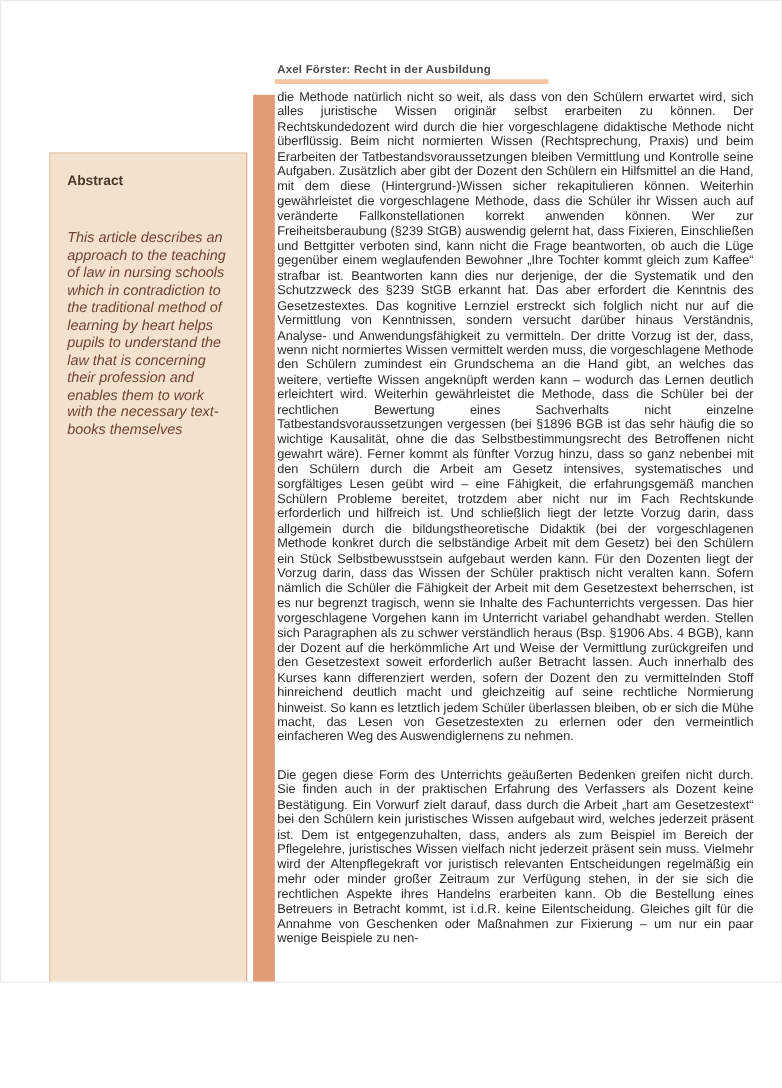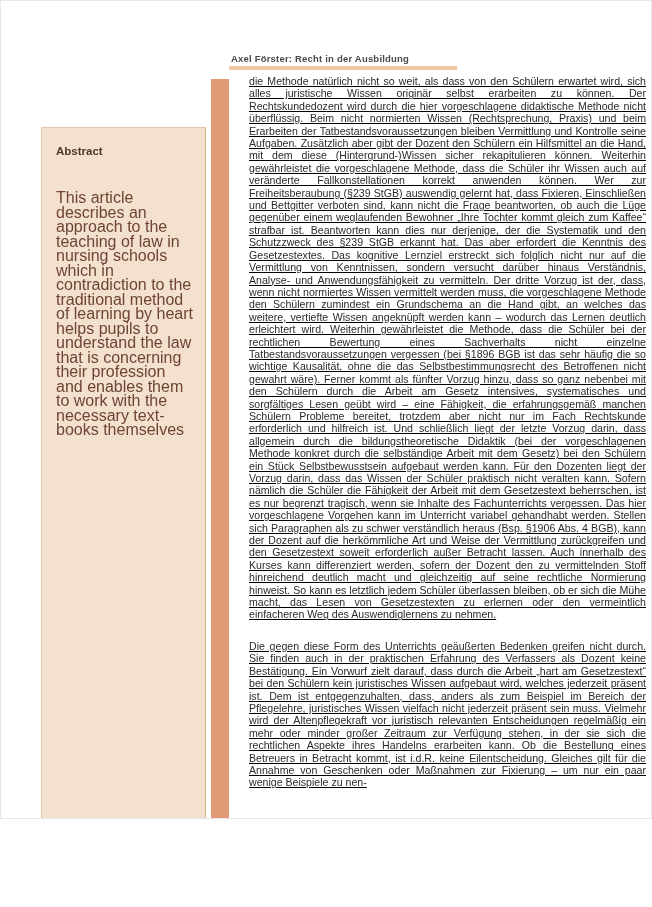--- a/index.html
+++ b/index.html
@@ -58,31 +58,31 @@
     background: #e09b74;
   }
   .abstract-heading {
     margin: 17px 14px 0 14px;
     font-size: 11.5px;
     font-weight: bold;
     color: #4e382d;
   }
   .abstract-text {
     margin: 34px 12px 0 14px;
-    font-size: 16px;
+    font-size: 12px;
     line-height: 14.5px;
+    font-style: italic;
     color: #6e4438;
   }
   
   .main-column {
     position: absolute;
-    left: 248px;
+    left: 230px;
     top: 74px;
     width: 397px;
-    text-decoration: underline;
   }
   .body-paragraph {
     margin: 0;
     font-size: 10.6px;
     line-height: 12.4px;
     color: #2b2b2b;
     text-align: justify;
   }
   .body-paragraph + .body-paragraph {
     margin-top: 19px;

